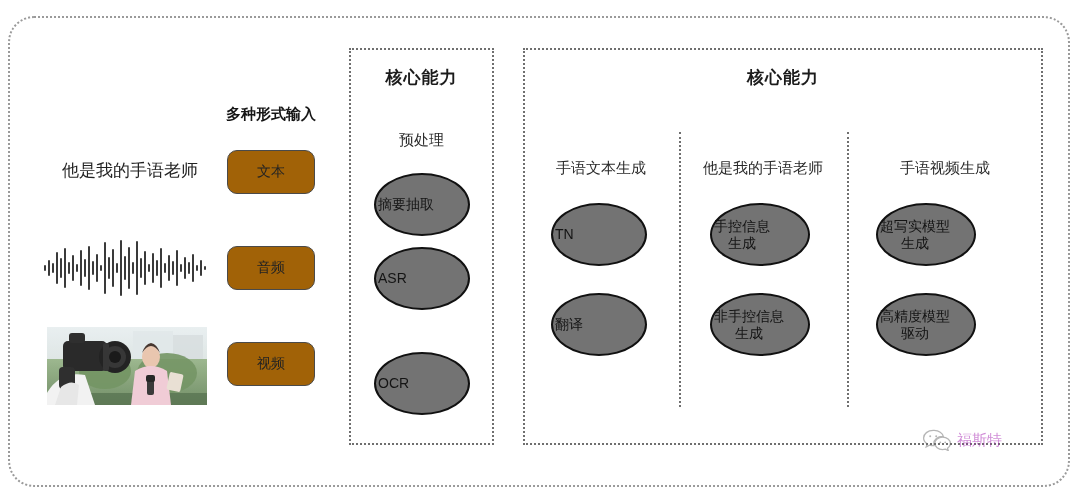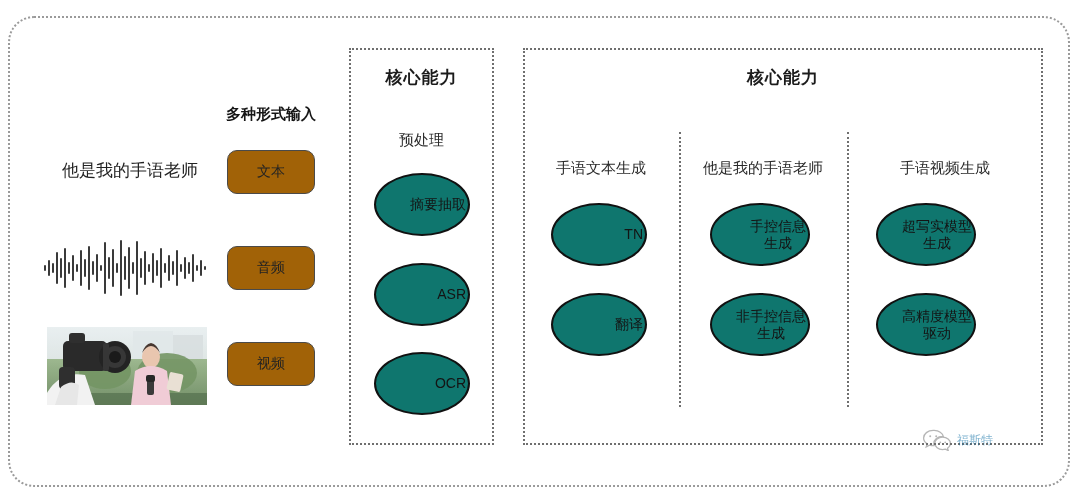--- a/index.html
+++ b/index.html
@@ -65,27 +65,27 @@
   #col-head-1{left:523px;top:159px;width:156px;}
   #col-head-2{left:679px;top:159px;width:168px;}
   #col-head-3{left:847px;top:159px;width:196px;}
 
   
   .ellipse{
     position:absolute;
     width:96px;height:63px;
     border:2.4px solid #111111;
     border-radius:50%;
-    display:flex;align-items:center;justify-content:flex-end;
+    display:flex;align-items:center;justify-content:flex-start;
     text-align:center;
     font-size:14px;
     line-height:17px;
     color:#141414;
     box-sizing:border-box;
-    background:#0f766e;
+    background:#737373;
   }
   .ellipse.wide{width:100px;}
   .ellipse span{display:block;padding:0 2px;white-space:pre-line;}
 
   
   #input-heading{
     position:absolute;
     left:207px;top:105px;width:128px;
     font-size:15px;font-weight:bold;
     color:#161616;
@@ -127,21 +127,21 @@
   #video-thumb svg{display:block;}
 
   
   #watermark{
     position:absolute;
     left:922px;top:429px;
     display:flex;align-items:center;gap:5px;
     opacity:.5;
   }
   #watermark .wm-text{
-    font-size:12px;color:#0369a1;white-space:nowrap;
+    font-size:15px;color:#a21caf;white-space:nowrap;
   }
   #watermark .wm-icon{display:block;}
 </style>
 </head>
 <body>
 
 <div id="canvas">
 
   <div id="outer-frame" class="dotted-frame"></div>
 
@@ -247,21 +247,21 @@
     <span>视频</span>
   </div>
 
   <div id="scene-panel" class="dotted-frame"></div>
   <div id="scene-title" class="panel-title">核心能力</div>
   <div id="scene-sub" class="sub-title">预处理</div>
 
   <div class="ellipse" style="left:374px;top:173px;">
     <span>摘要抽取</span>
   </div>
-  <div class="ellipse" style="left:374px;top:263px;">
+  <div class="ellipse" style="left:374px;top:247px;">
     <span>ASR</span>
   </div>
   <div class="ellipse" style="left:374px;top:352px;">
     <span>OCR</span>
   </div>
 
   <div id="core-panel" class="dotted-frame"></div>
   <div id="core-title" class="panel-title">核心能力</div>
 
   <div id="divider-1" class="v-divider"></div>

